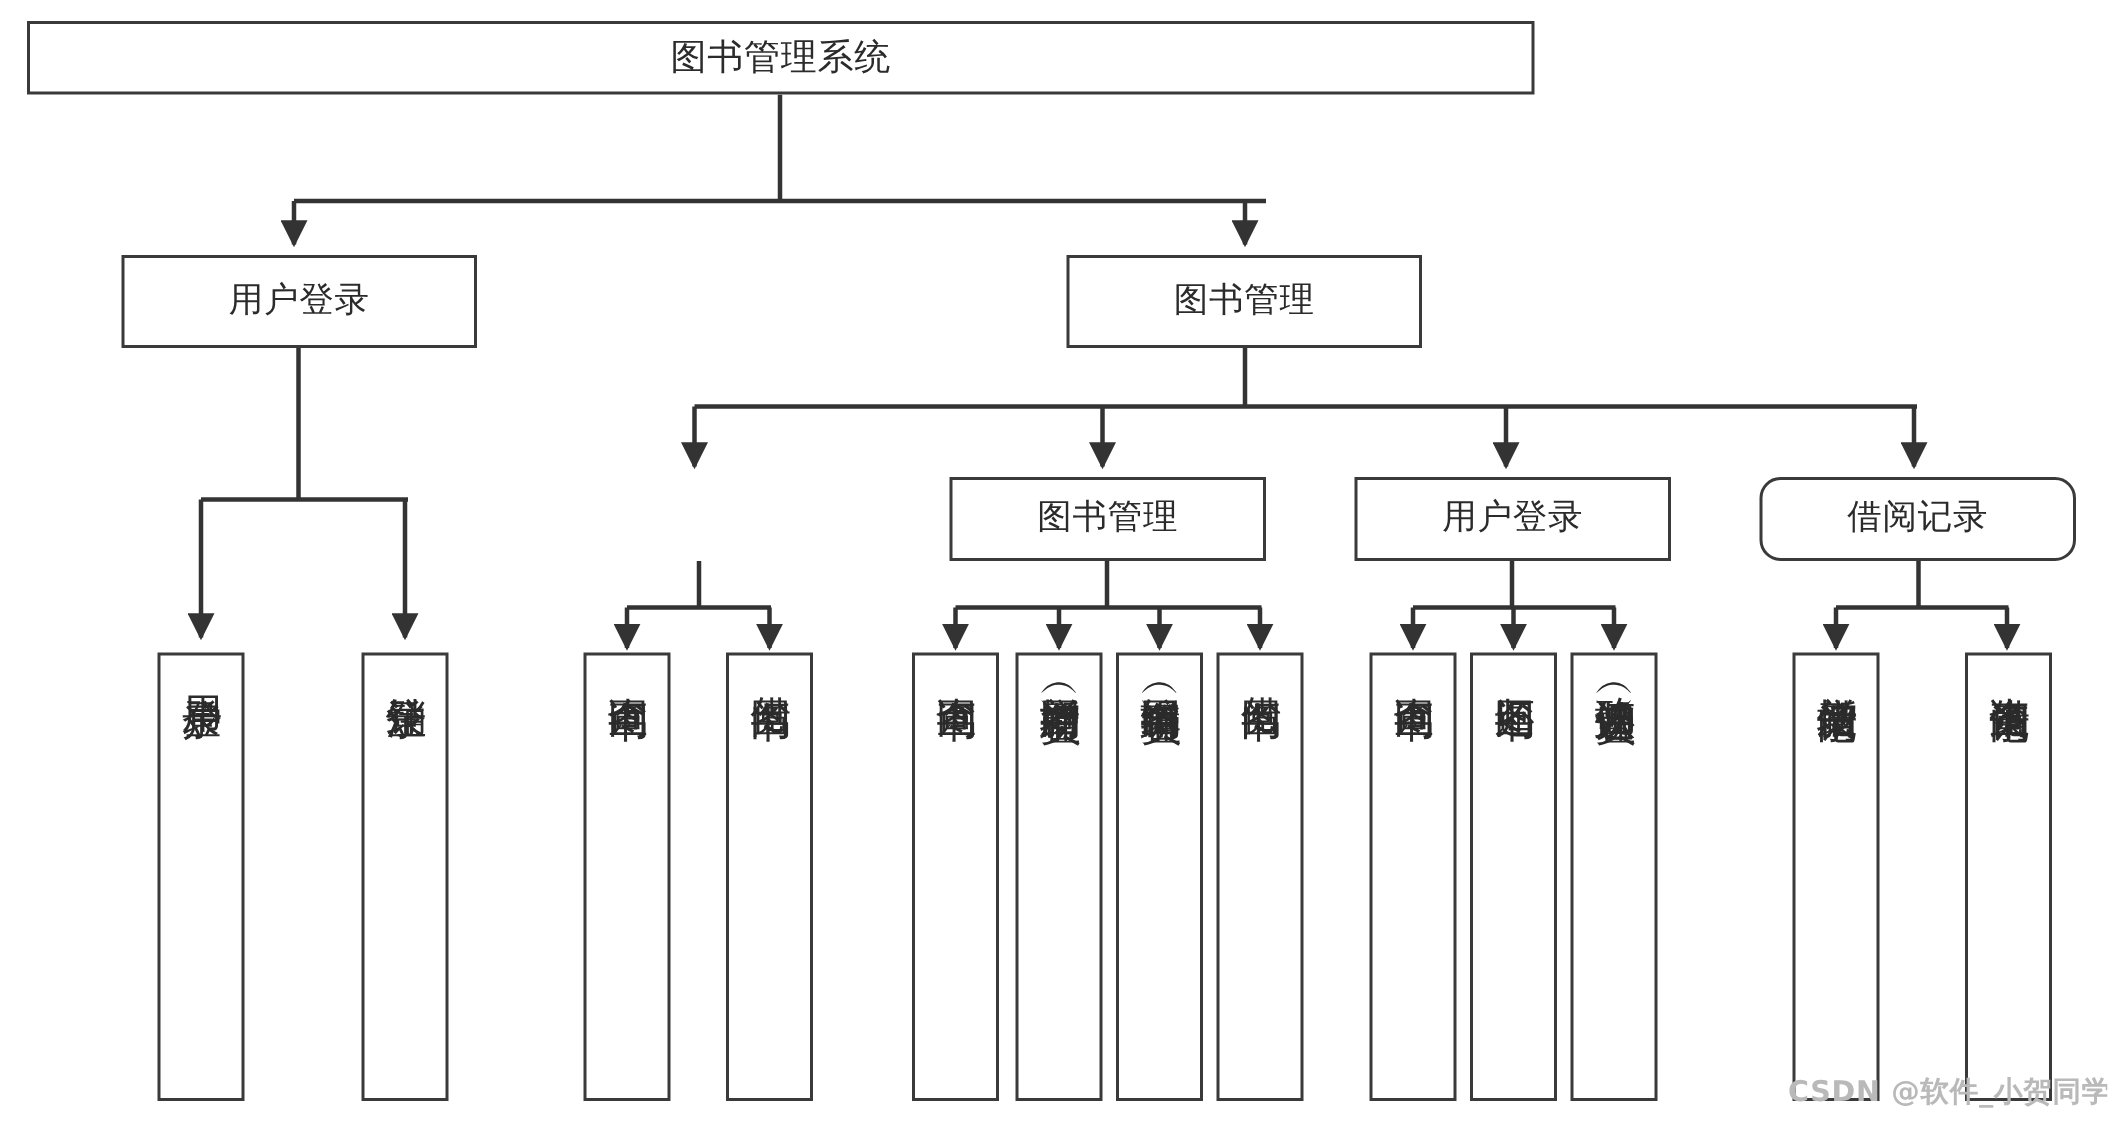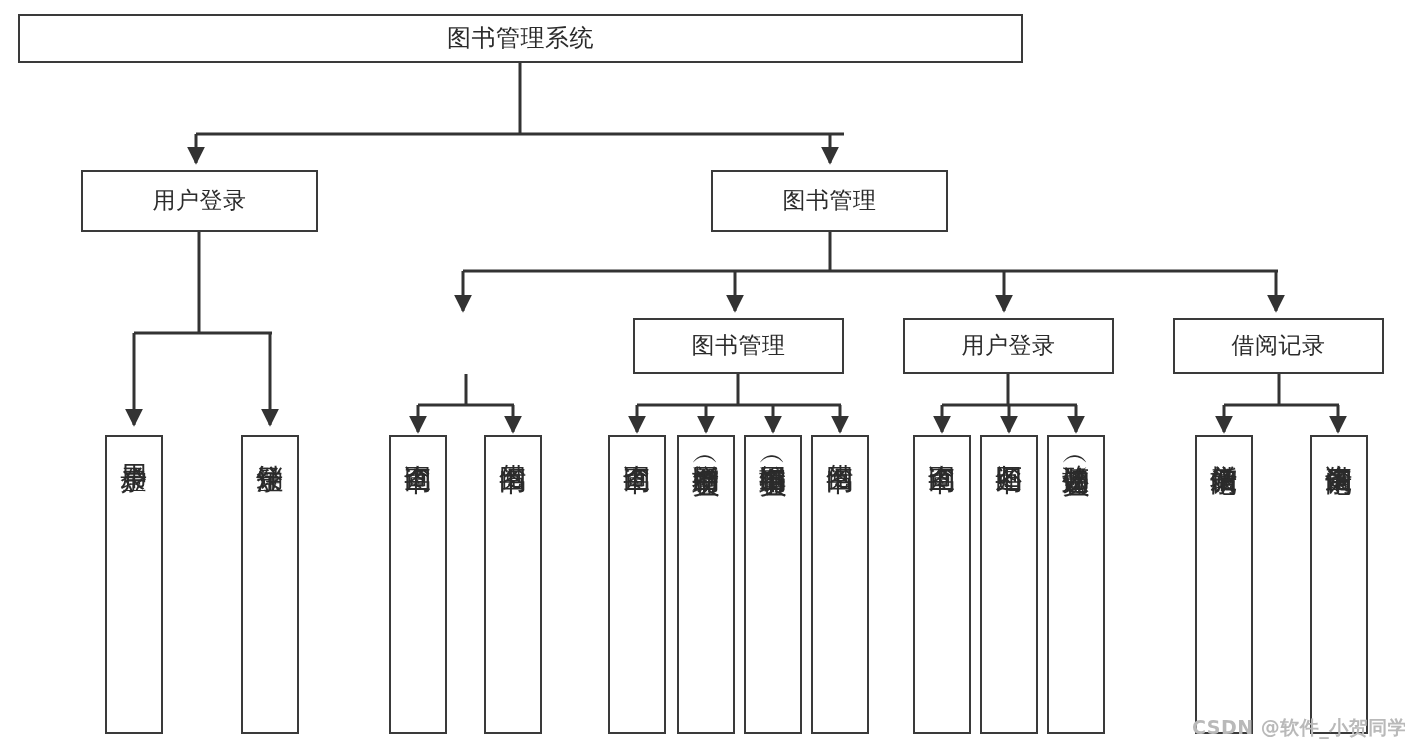--- a/index.html
+++ b/index.html
@@ -140,21 +140,21 @@
 
 
   <div class="node horiz" style="left:633px; top:318px; width:211px; height:56px;">
     <span class="label">图书管理</span>
   </div>
 
   <div class="node horiz" style="left:903px; top:318px; width:211px; height:56px;">
     <span class="label">用户登录</span>
   </div>
 
-  <div class="node horiz" style="left:1173px; top:318px; width:211px; height:56px;">
+  <div class="node horiz" style="left:1173px; top:318px; width:211px; height:56px;border-radius:14px;">
     <span class="label">借阅记录</span>
   </div>
 
   <div class="node vert" style="left:105px; top:435px; width:58px; height:299px;">
     <span class="label">用户登录</span>
   </div>
 
   <div class="node vert" style="left:241px; top:435px; width:58px; height:299px;">
     <span class="label">注销登录</span>
   </div>

